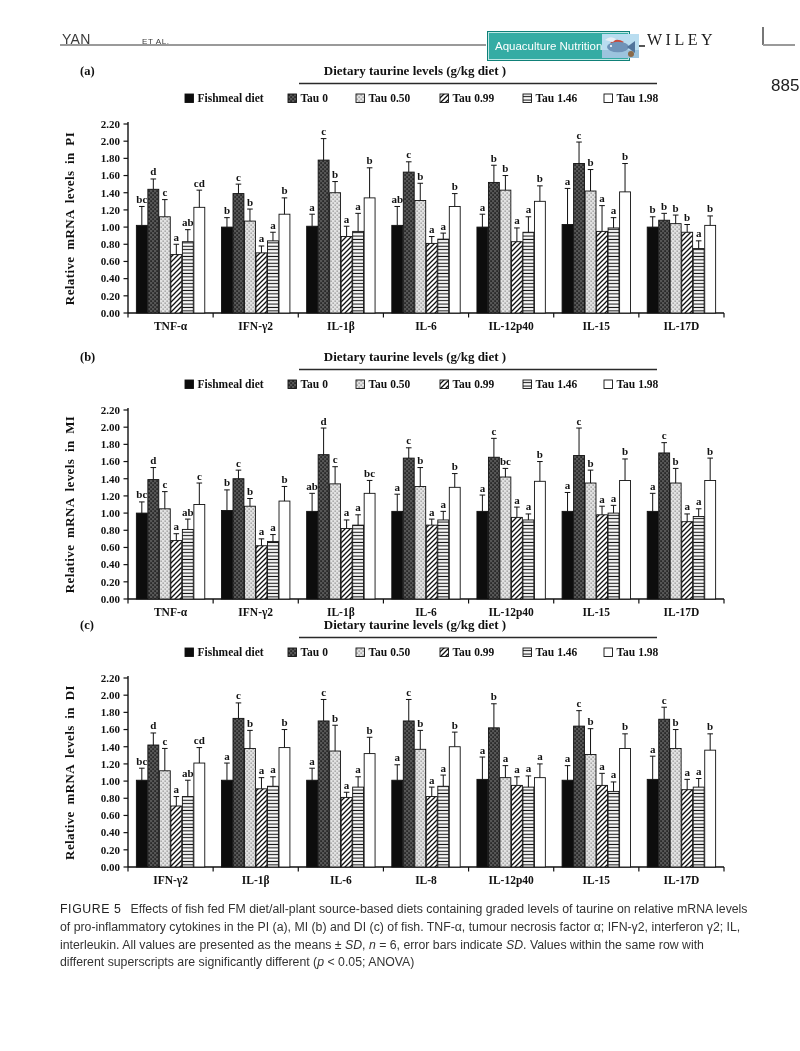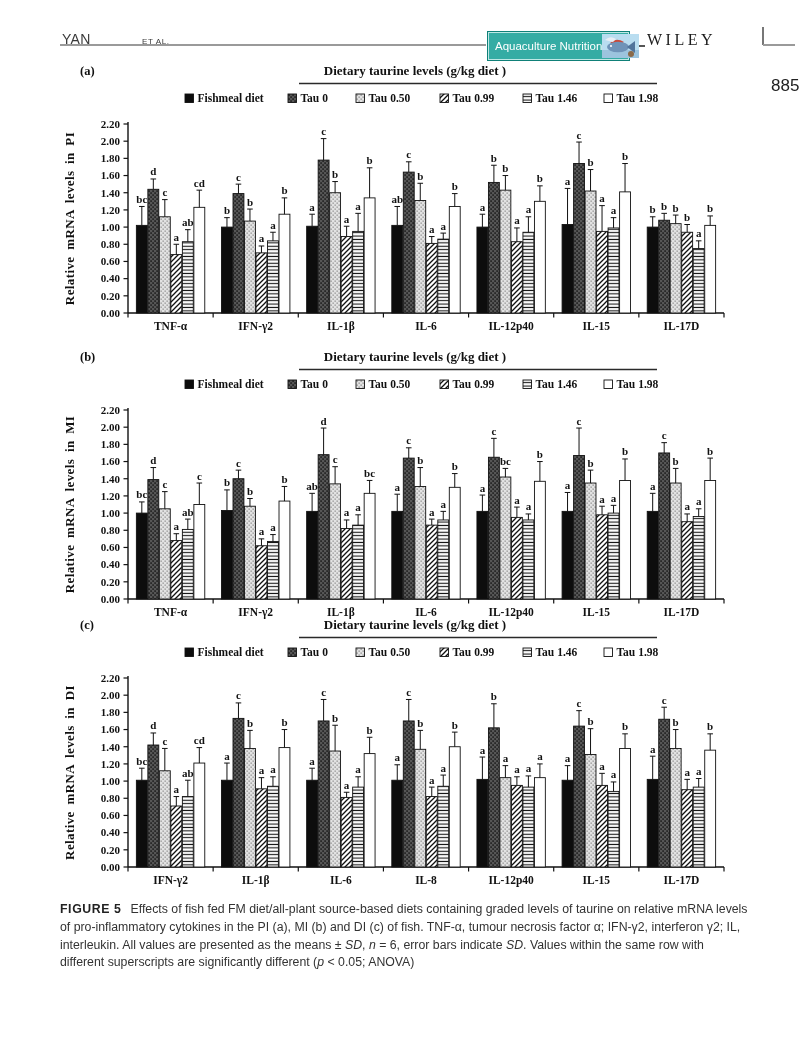--- a/index.html
+++ b/index.html
@@ -19,21 +19,21 @@
   .badge-text{color:#ffffff;font-family:Liberation Sans, sans-serif;font-size:11.5px;
               padding-left:7px;white-space:nowrap;flex:1;}
   .badge-fish{width:37px;height:24px;margin-right:2px;flex:0 0 auto;}
   .wiley{position:absolute;left:647px;top:31px;font-family:"Liberation Serif","DejaVu Serif",serif;
          font-size:16px;letter-spacing:3.5px;color:#1c1c1c;}
   
   .chart{position:absolute;left:60px;width:735px;height:282px;}
   #chart-0{top:58px;} #chart-1{top:344px;} #chart-2{top:612px;}
   
   .caption{position:absolute;left:60px;top:901px;width:690px;font-size:12.3px;line-height:1.45;color:#333;}
-  .cap-label{font-weight:bold;color:#222;letter-spacing:0.6px;margin-right:9px;text-align:right;}
+  .cap-label{font-weight:normal;color:#222;letter-spacing:0.6px;margin-right:9px;text-align:right;}
 </style>
 </head>
 <body>
 
 <div class="page">
 
   <div class="running-head">
     <span class="rh-primary">YAN</span>
     <span class="rh-secondary">ET AL.</span>
   </div>

